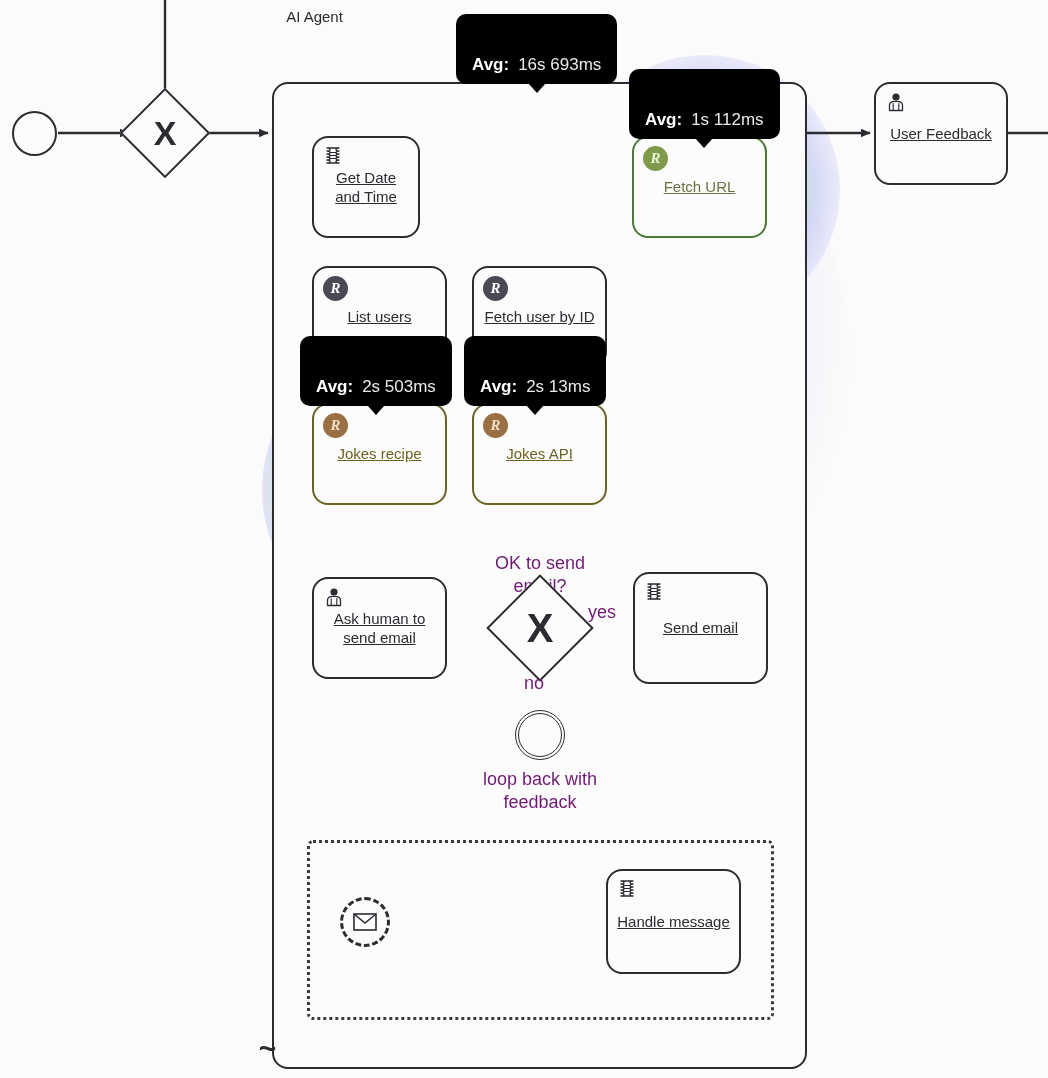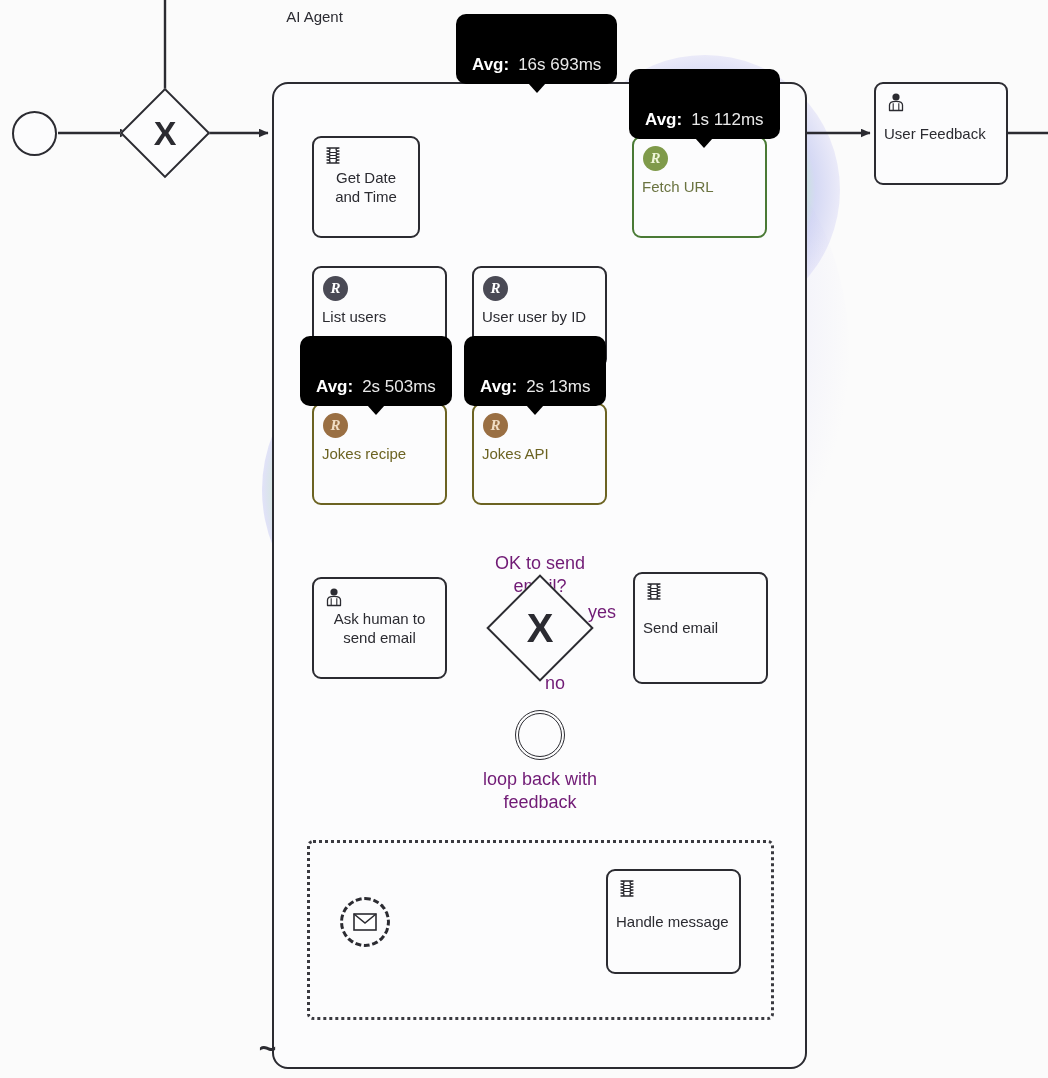--- a/index.html
+++ b/index.html
@@ -16,24 +16,24 @@
   #edge-layer{z-index:2;}
   #node-layer{z-index:3;}
   #tip-layer{z-index:4;}
 
   
   .heat{position:absolute;border-radius:50%;pointer-events:none;}
 
   
   .node{
     position:absolute;box-sizing:border-box;
-    border:2.2px solid #2b2b31;border-radius:9px;
+    border:2.2px solid #2b2b31;border-radius:16px;
     background:#fcfcfd;
-    display:flex;align-items:center;
-    text-align:center;color:#2b2b31;font-size:15px;line-height:1.28;
+    display:flex;align-items:center;justify-content:center;
+    text-align:center;color:#2b2b31;font-size:15px;line-height:1.28;text-decoration:underline;
   }
   .node .lbl{padding:0 8px;max-width:124px;}
   .node.hot{border-color:#6c6322;background:transparent;color:#6c6322;}
   .node.hot.green{border-color:#4a7a35;color:#6a7340;}
 
   
   #ai-agent{
     position:absolute;left:272px;top:82px;width:535px;height:987px;
     box-sizing:border-box;border:2.2px solid #2b2b31;border-radius:16px;
     background:#fcfcfd;
@@ -221,21 +221,21 @@
       <span class="lbl">Fetch URL</span>
     </div>
 
     <div class="node" style="left:312px;top:266px;width:135px;height:102px;">
       <span class="rbadge">R</span>
       <span class="lbl">List users</span>
     </div>
 
     <div class="node" style="left:472px;top:266px;width:135px;height:102px;">
       <span class="rbadge">R</span>
-      <span class="lbl">User user by ID</span>
+      <span class="lbl">Fetch user by ID</span>
     </div>
 
     <div class="node hot" style="left:312px;top:403px;width:135px;height:102px;">
       <span class="rbadge dim2">R</span>
       <span class="lbl">Jokes recipe</span>
     </div>
 
     <div class="node hot" style="left:472px;top:403px;width:135px;height:102px;">
       <span class="rbadge dim2">R</span>
       <span class="lbl">Jokes API</span>
@@ -254,21 +254,21 @@
     </div>
 
     <div class="flabel" style="left:478px;top:552px;width:124px;">OK to send email?</div>
 
     <div style="position:absolute;left:502px;top:590px;width:76px;height:76px;">
       <div class="gateway" style="left:0;top:0;width:76px;height:76px;"></div>
       <div class="gw-x" style="left:0;top:0;width:76px;height:76px;font-size:40px;">X</div>
     </div>
 
     <div class="flabel" style="left:581px;top:601px;width:42px;">yes</div>
-    <div class="flabel" style="left:545px;top:672px;width:30px;text-align:left;">no</div>
+    <div class="flabel" style="left:524px;top:672px;width:30px;text-align:left;">no</div>
 
     <div class="node" style="left:633px;top:572px;width:135px;height:112px;">
       <span class="task-icon">
         <svg width="26" height="26" viewBox="0 0 26 26">
           <path d="M5,4 C9,4 9,7 5,7 C9,7 9,10 5,10 C9,10 9,13 5,13 C9,13 9,16 5,16 C9,16 9,19 5,19 L17,19 C13,19 13,16 17,16 C13,16 13,13 17,13 C13,13 13,10 17,10 C13,10 13,7 17,7 C13,7 13,4 17,4 Z" fill="#fff" stroke="#2b2b31" stroke-width="1.3" stroke-linejoin="round"></path>
           <line x1="7.5" y1="8.5" x2="14" y2="8.5" stroke="#2b2b31" stroke-width="1"></line>
           <line x1="7.5" y1="11.5" x2="14" y2="11.5" stroke="#2b2b31" stroke-width="1"></line>
           <line x1="7.5" y1="14.5" x2="14" y2="14.5" stroke="#2b2b31" stroke-width="1"></line>
         </svg>
       </span>

